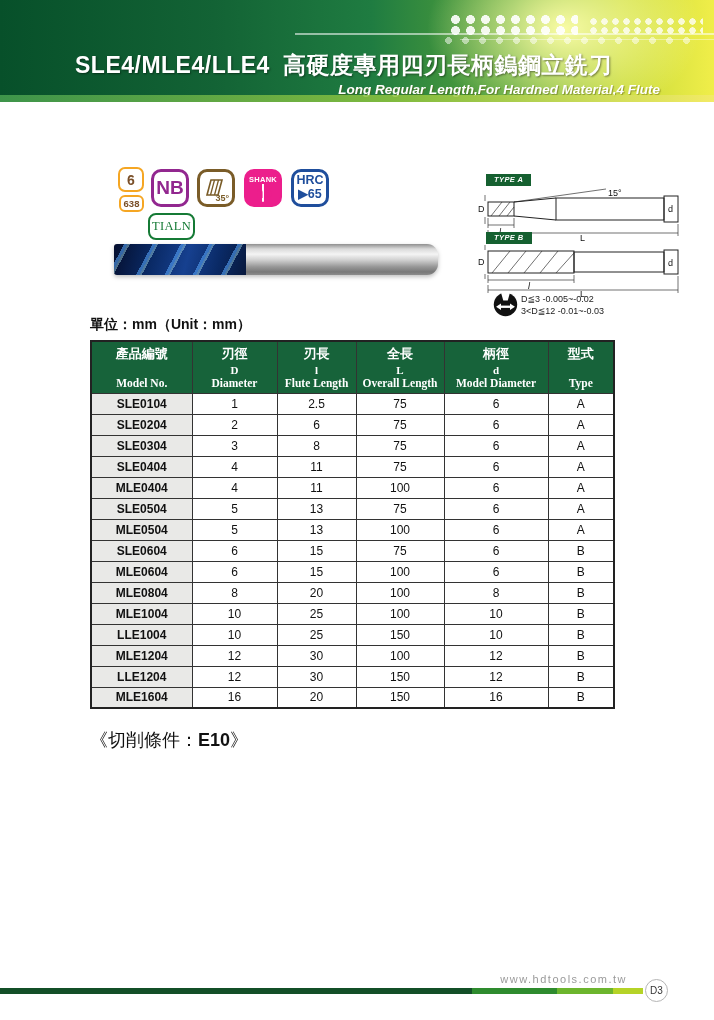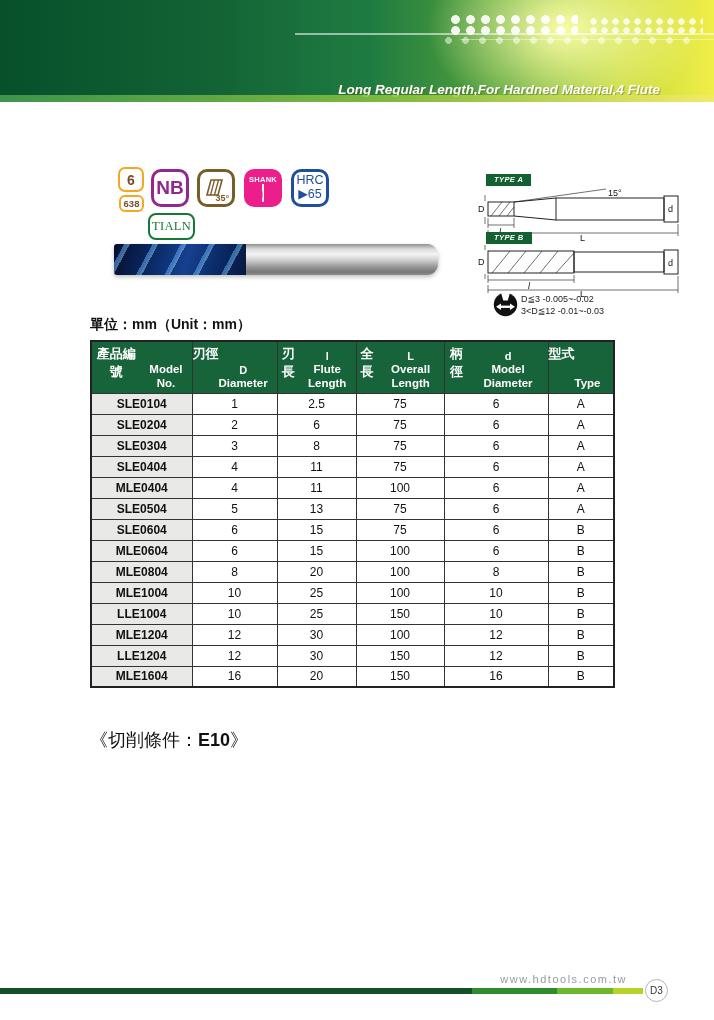--- a/index.html
+++ b/index.html
@@ -43,21 +43,21 @@
     color:#157a35; font-family:"Liberation Serif", serif; font-size:12.5px; letter-spacing:.3px; }
   .badge-flute { left:197px; top:169px; width:38px; height:38px; border:3px solid #7a5c28; border-radius:10px; }
   .badge-flute .deg { position:absolute; right:3px; bottom:1px; color:#7a5c28; font-weight:bold; font-size:9px; }
   .badge-shank { left:244px; top:169px; width:38px; height:38px; border:2px solid #ec1e8c; border-radius:10px;
     background:#ec1e8c; flex-direction:column; overflow:hidden; padding:16px; }
   .badge-shank .top { width:100%; height:13px; display:flex; align-items:center; justify-content:center;
     color:#fff; font-weight:bold; font-size:7.5px; letter-spacing:.3px; }
   .badge-shank .bottom { width:100%; flex:1; background:#fff; border-radius:0 0 8px 8px; display:flex;
     align-items:center; justify-content:center; color:#ec1e8c; font-weight:bold; font-size:16px; }
   .badge-hrc { left:291px; top:169px; width:38px; height:38px; border:3px solid #1f4e9c; border-radius:10px;
-    flex-direction:column; color:#1f4e9c; font-weight:normal; font-size:12.5px; line-height:1.1; }
+    flex-direction:column; color:#1f4e9c; font-weight:bold; font-size:12.5px; line-height:1.1; }
 
   
   .endmill { position:absolute; left:114px; top:244px; width:324px; height:31px; display:flex;
     filter:drop-shadow(0 2px 2px rgba(0,0,0,.25)); }
   .endmill .flutes { width:132px; height:100%; border-radius:3px 0 0 3px;
     background:
       repeating-linear-gradient(118deg, transparent 0 9px, rgba(90,170,255,.55) 9px 12px, rgba(185,245,255,.4) 12px 14px, transparent 14px 25px),
       linear-gradient(105deg, #050f2e 0%, #0a2a66 30%, #16408f 55%, #0a2a66 78%, #07183d 100%); }
   .endmill .shank { flex:1; height:100%; border-radius:0 11px 11px 0;
     background:linear-gradient(to bottom, #8f8f8f 0%, #dadada 16%, #f4f4f4 33%, #cfcfcf 52%, #969696 74%, #787878 90%, #8c8c8c 100%); }
@@ -79,21 +79,21 @@
   
   .unit-label { position:absolute; left:90px; top:316px; font-size:14px; font-weight:bold; color:#111; }
   table.spec { position:absolute; left:90px; top:340px; width:523px; border-collapse:collapse;
     table-layout:fixed; border:2px solid #222; }
   table.spec th, table.spec td { border:1px solid #333; text-align:center; vertical-align:middle; }
   table.spec thead th { background:#17633a; color:#fff; height:52px; padding:3px 0 2px; }
   .h-zh { font-size:13px; font-weight:bold; }
   .h-bottom { margin-top:auto; }
   .h-sym { font-size:11px; font-weight:bold; line-height:1.15; }
   .h-en { font-size:11.5px; font-weight:bold; line-height:1.2; }
-  .th-inner { display:flex; flex-direction:row; justify-content:flex-start; height:100%; }
+  .th-inner { display:flex; flex-direction:column; justify-content:flex-start; height:100%;font-family:Liberation Serif, serif; }
   table.spec td { height:21px; font-size:12px; color:#111; padding:0; }
   td.model-cell { background:#e9e9e7; font-weight:bold; }
   td.num-cell { background:#fff; }
 
   .cut-note { position:absolute; left:90px; top:728px; font-size:18px; color:#111; }
   .cut-note .val { font-weight:bold; }
 
   
   .site-url { position:absolute; right:87px; top:973px; font-size:11px; color:#9a9a9a; letter-spacing:1.5px; }
   .footer-bar { position:absolute; left:0; top:988px; width:643px; height:6px;
@@ -106,20 +106,23 @@
 <body>
 
 <div class="page">
 
   <div class="banner">
     <div class="dots-large"></div>
     <div class="dots-small"></div>
     <div class="dots-sparse"></div>
     <div class="banner-line1"></div>
     <div class="banner-line2"></div>
+    <div class="banner-title">
+      <span>SLE4/MLE4/LLE4</span><span class="zh">高硬度專用四刃長柄鎢鋼立銑刀</span>
+    </div>
     <div class="banner-subtitle">Long Regular Length,For Hardned Material,4 Flute</div>
   </div>
 
   <div class="badge badge-6">6</div>
   <div class="badge badge-638">638</div>
   <div class="badge badge-nb">NB</div>
   <div class="badge badge-tialn">TIALN</div>
   <div class="badge badge-flute">
     <svg width="22" height="20" viewBox="0 0 22 20">
       <polygon points="6,2 17,2 13,17 2,17" fill="none" stroke="#7a5c28" stroke-width="1.6"></polygon>
@@ -320,20 +323,28 @@
         </tr>
         <tr>
           <td class="model-cell">SLE0504</td>
           <td class="num-cell">5</td>
           <td class="num-cell">13</td>
           <td class="num-cell">75</td>
           <td class="num-cell">6</td>
           <td class="num-cell">A</td>
         </tr>
         <tr>
+          <td class="model-cell">MLE0504</td>
+          <td class="num-cell">5</td>
+          <td class="num-cell">13</td>
+          <td class="num-cell">100</td>
+          <td class="num-cell">6</td>
+          <td class="num-cell">A</td>
+        </tr>
+        <tr>
           <td class="model-cell">SLE0604</td>
           <td class="num-cell">6</td>
           <td class="num-cell">15</td>
           <td class="num-cell">75</td>
           <td class="num-cell">6</td>
           <td class="num-cell">B</td>
         </tr>
         <tr>
           <td class="model-cell">MLE0604</td>
           <td class="num-cell">6</td>

